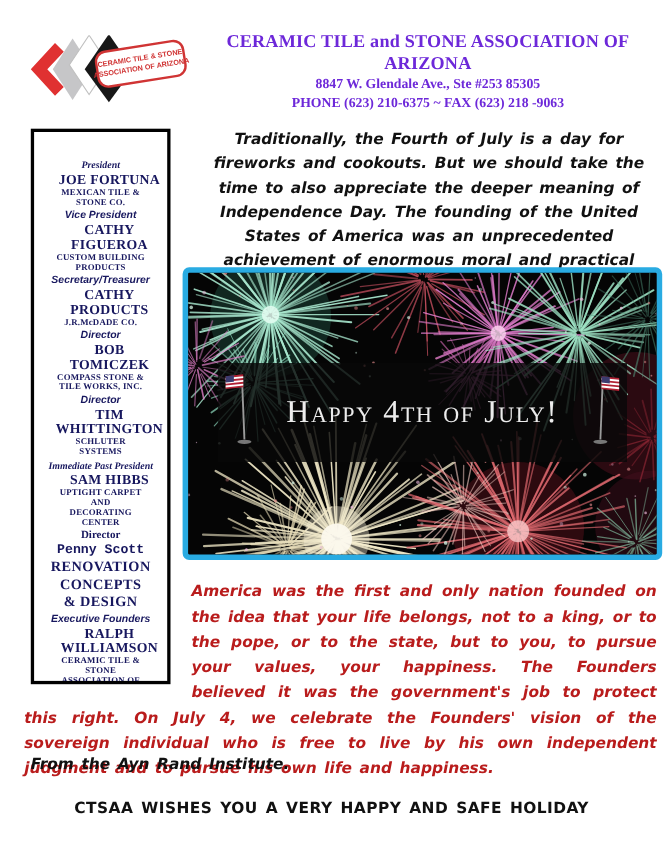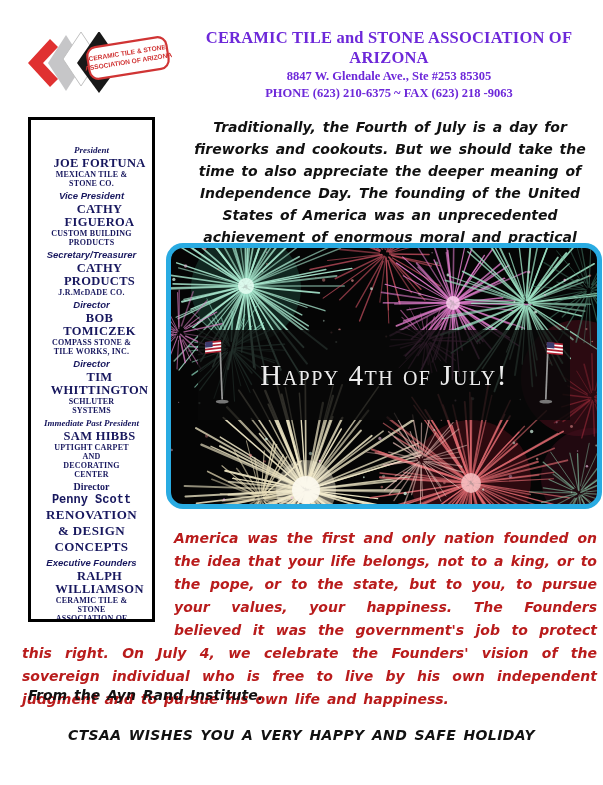--- a/index.html
+++ b/index.html
@@ -42,27 +42,27 @@
     font-weight:bold;font-style:italic;font-size:14px;line-height:23px;
     text-align:justify;color:#b91c1c;word-spacing:2px;
   }
   .wrap-spacer{float:left;width:152px;height:97px;}
   .attribution{
     position:absolute;left:28px;top:687px;
     font-weight:bold;font-style:italic;font-size:14px;color:#111;word-spacing:2px;
   }
   .closing{
     position:absolute;left:0;top:727px;width:603px;text-align:center;
-    font-weight:bold;font-style:italic;font-size:14px;color:#111;
+    font-weight:bold;font-size:14px;color:#111;
     letter-spacing:.4px;word-spacing:2px;
   }
   
   .photo{
     position:absolute;left:166px;top:243px;width:426px;height:256px;
-    border:5px solid #29abe2;border-radius:17px;background:#050505;overflow:hidden;
+    border:5px solid #29abe2;border-radius:6px;background:#050505;overflow:hidden;
   }
   .photo svg.fw{position:absolute;left:0;top:0;}
   .banner{
     position:absolute;left:27px;top:82px;width:372px;height:90px;
     background:rgba(8,8,8,.82);display:flex;align-items:center;
     justify-content:space-between;box-sizing:border-box;padding:0 5px;
   }
   .banner-text{
     flex:1;text-align:center;color:#ececec;
     font-family:"Liberation Serif","DejaVu Serif",serif;
@@ -119,22 +119,22 @@
     <div class="sb-company">SYSTEMS</div>
     <div class="sb-role-si">Immediate Past President</div>
     <div class="sb-name">SAM HIBBS</div>
     <div class="sb-company">UPTIGHT CARPET</div>
     <div class="sb-company">AND</div>
     <div class="sb-company">DECORATING</div>
     <div class="sb-company">CENTER</div>
     <div class="sb-role-serif">Director</div>
     <div class="sb-name-mixed">Penny Scott</div>
     <div class="sb-name-lg">RENOVATION</div>
+    <div class="sb-name-lg">CONCEPTS</div>
     <div class="sb-name-lg">&amp; DESIGN</div>
-    <div class="sb-name-lg">CONCEPTS</div>
     <div class="sb-role-sans">Executive Founders</div>
     <div class="sb-name">RALPH</div>
     <div class="sb-name">WILLIAMSON</div>
     <div class="sb-company">CERAMIC TILE &amp;</div>
     <div class="sb-company">STONE</div>
     <div class="sb-company">ASSOCIATION OF</div>
   </div>
 
 <div class="intro">Traditionally, the Fourth of July is a day for fireworks and cookouts. But we should take the time to also appreciate the deeper meaning of Independence Day. The founding of the United States of America was an unprecedented achievement of enormous moral and practical significance.</div>
 

